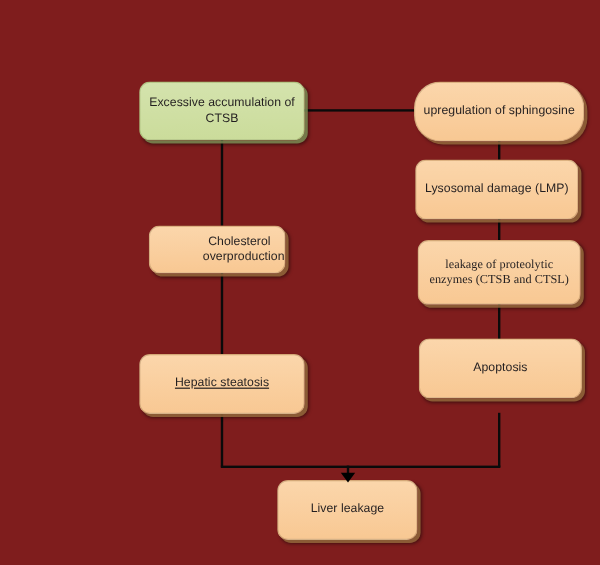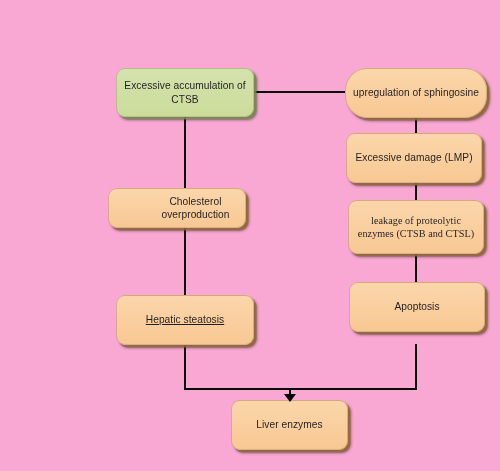--- a/index.html
+++ b/index.html
@@ -10,21 +10,21 @@
   body {
     width: 500px;
     height: 471px;
     font-family: "Liberation Sans", sans-serif;
     overflow: hidden;
   }
   #canvas {
     position: relative;
     width: 500px;
     height: 471px;
-    background: #f9a8d4;
+    background: #7f1d1d;
   }
   .node {
     position: absolute;
     box-sizing: border-box;
     display: flex;
     align-items: center;
     justify-content: center;
     text-align: center;
     border-radius: 9px;
     color: #231f20;
@@ -84,41 +84,41 @@
   <div class="conn" style="left:184px; top:388px; width:106px; height:2px;"></div>
   <div class="conn" style="left:415px; top:344px; width:2px; height:45px;"></div>
   <div class="conn" style="left:290px; top:388px; width:127px; height:2px;"></div>
   <div class="conn" style="left:289px; top:388px; width:2px; height:14px;"></div>
   <div class="arrowhead" style="left:284px; top:394px;"></div>
 
   <div class="node green" style="left:116px; top:68px; width:138px; height:49px;">
     <span class="label"><span>Excessive accumulation of</span><br><span>CTSB</span></span>
   </div>
 
-  <div class="node orange" style="left:108px; top:188px; width:138px; height:40px;padding-left:44px;">
+  <div class="node orange" style="left:124px; top:188px; width:114px; height:40px;padding-left:44px;">
     <span class="label">Cholesterol overproduction</span>
   </div>
 
   <div class="node orange" style="left:116px; top:295px; width:138px; height:50px;text-decoration:underline;">
     <span class="label">Hepatic steatosis</span>
   </div>
 
   <div class="node orange" style="left:345px; top:68px; width:142px; height:50px;border-radius:22px;">
     <span class="label">upregulation of sphingosine</span>
   </div>
 
   <div class="node orange" style="left:346px; top:133px; width:136px; height:50px;">
-    <span class="label">Excessive damage (LMP)</span>
+    <span class="label">Lysosomal damage (LMP)</span>
   </div>
 
   <div class="node orange" style="left:348px; top:200px; width:136px; height:54px;font-family:Liberation Serif, serif;">
     <span class="label"><span>leakage of proteolytic</span><br><span>enzymes (CTSB and CTSL)</span></span>
   </div>
 
   <div class="node orange" style="left:349px; top:282px; width:136px; height:50px;">
     <span class="label">Apoptosis</span>
   </div>
 
   <div class="node orange" style="left:231px; top:400px; width:117px; height:50px;">
-    <span class="label">Liver enzymes</span>
+    <span class="label">Liver leakage</span>
   </div>
 
 </div>
 
 </body></html>

